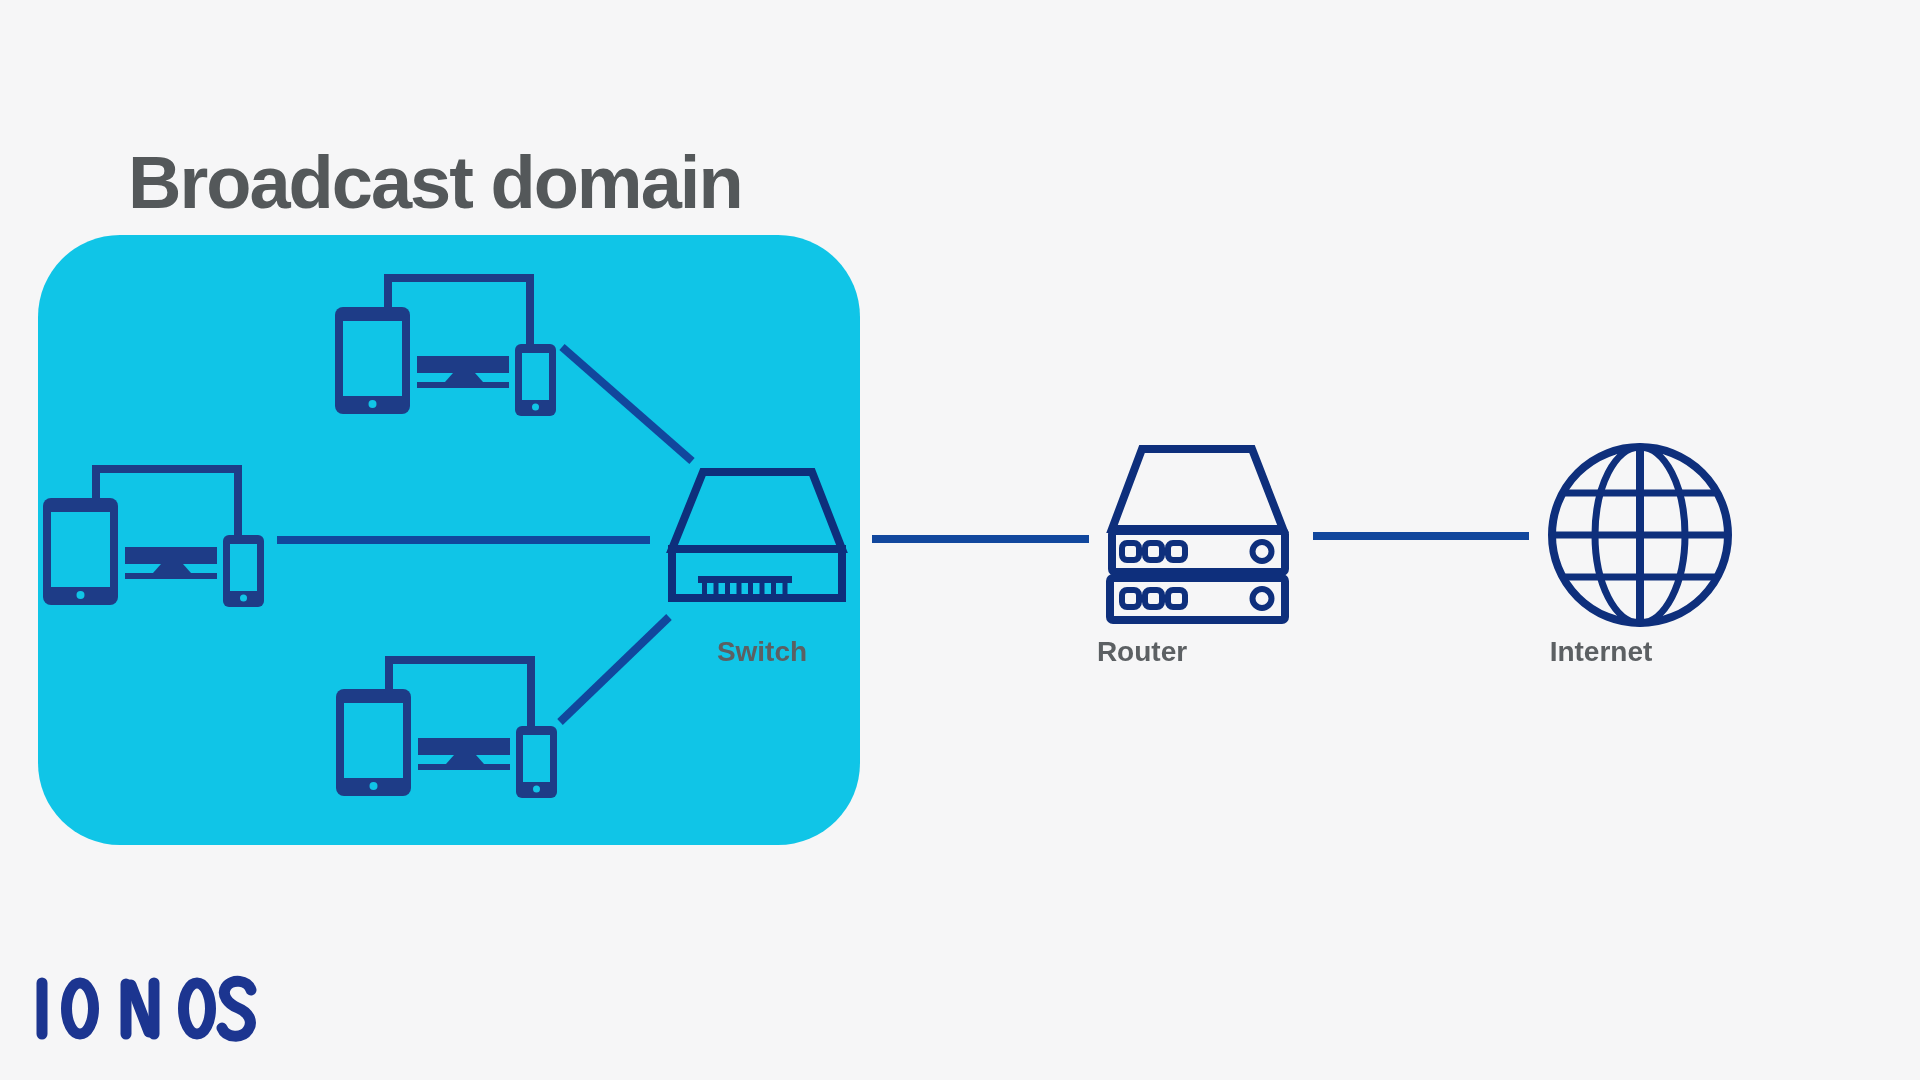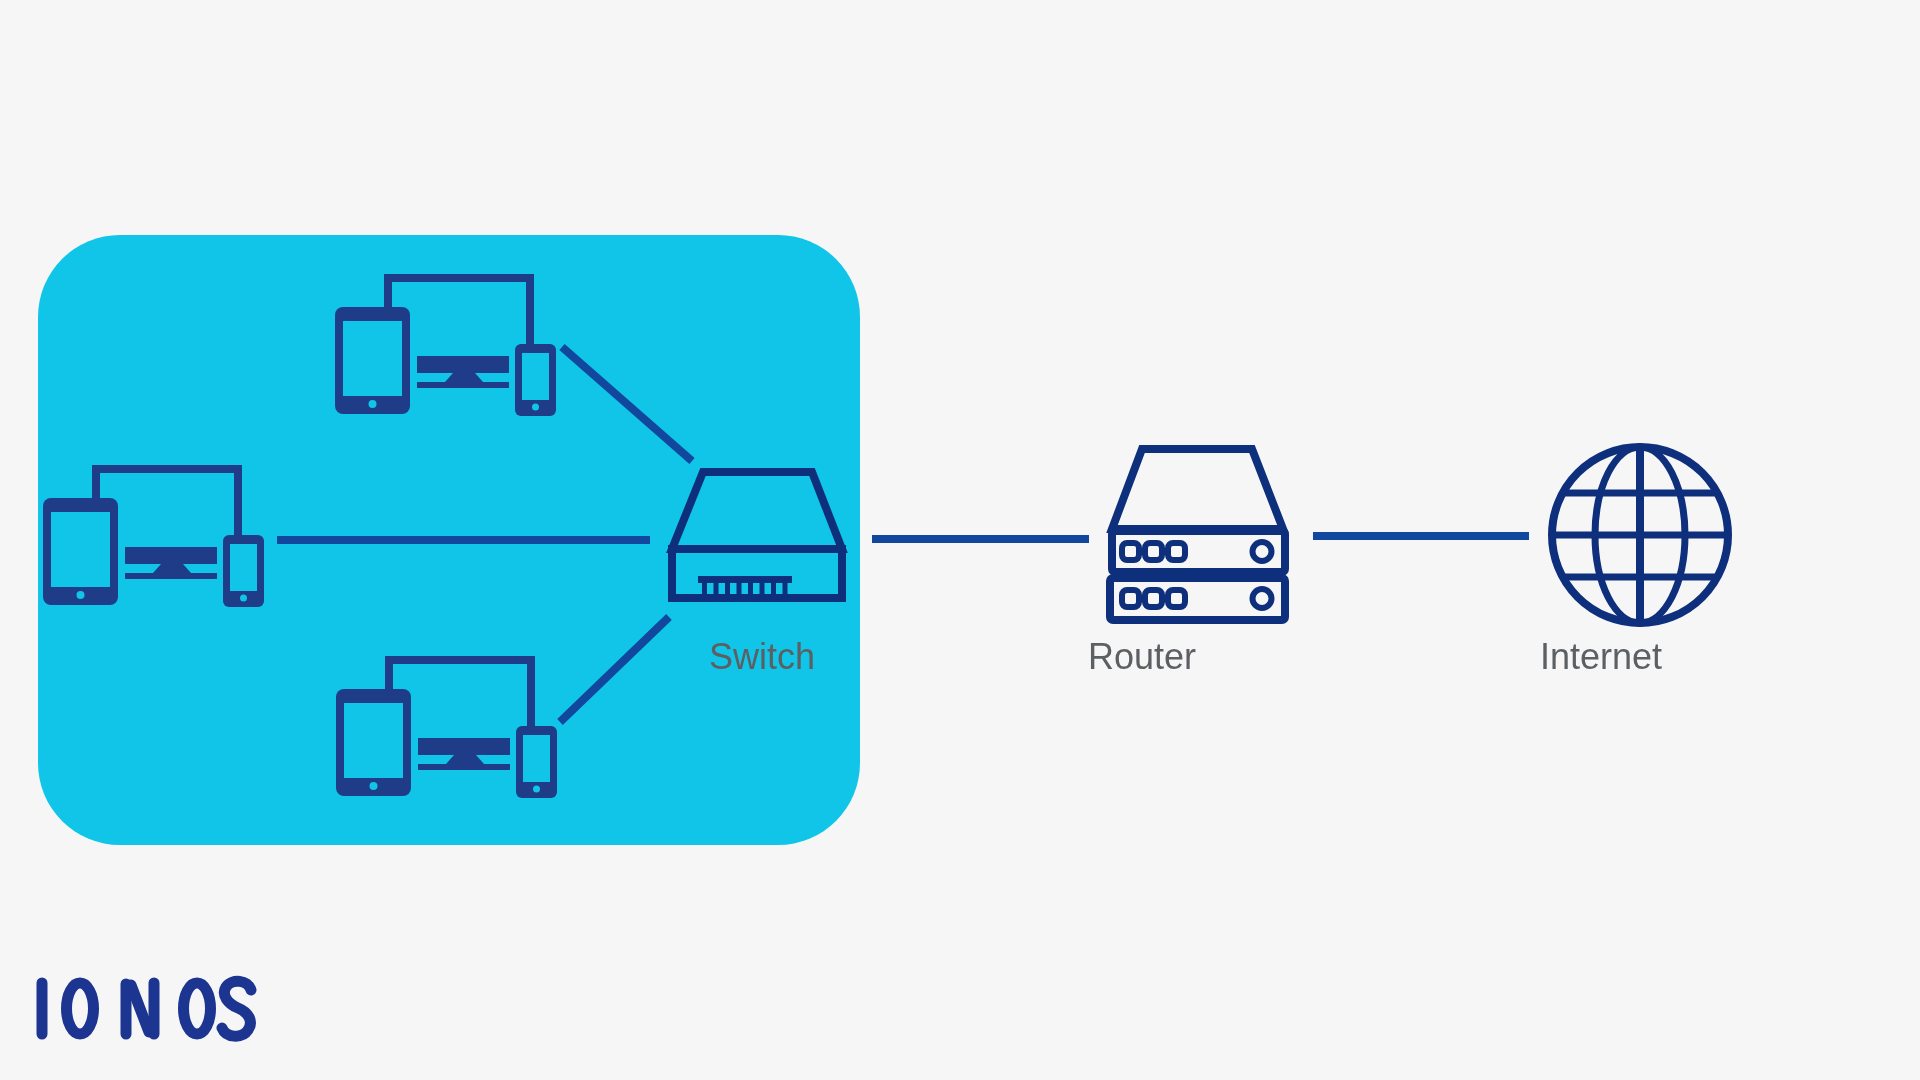--- a/index.html
+++ b/index.html
@@ -10,40 +10,41 @@
     position:relative;overflow:hidden;
   }
   .stage{position:absolute;inset:0;}
   .page-title{
     position:absolute;left:128px;top:140px;margin:0;
     font-size:74px;font-weight:700;letter-spacing:-2px;
     color:var(--title,#54585a);
   }
   .node-label{
     position:absolute;top:636px;transform:translateX(-50%);
-    font-size:36px;font-weight:400;color:var(--label,#5c6063);
+    font-size:28px;font-weight:700;color:var(--label,#5c6063);
     white-space:nowrap;
   }
   .switch-label{left:762px;}
   .router-label{left:1142px;}
   .internet-label{left:1601px;}
   svg.diagram{position:absolute;left:0;top:0;}
   .fill-panel{fill:var(--panel,#10c5e7);}
   .fill-device{fill:var(--device,#1e3c87);}
   .fill-screen{fill:var(--panel,#10c5e7);}
   .stroke-icon{stroke:var(--icon_stroke,#0e2f7c);fill:none;}
   .fill-icon{fill:var(--icon_stroke,#0e2f7c);}
   .connector{stroke:var(--connector,#11479d);stroke-width:8;fill:none;}
   .logo-stroke{stroke:var(--logo,#1c3590);fill:none;stroke-width:11;stroke-linecap:round;}
 </style>
 </head>
 <body>
 
 <div class="stage">
 
+  <h1 class="page-title">Broadcast domain</h1>
 
   <svg class="diagram" width="1920" height="1080" viewBox="0 0 1920 1080">
 
     <defs>
 
       <g id="device-cluster">
 
         <rect x="49" y="0" width="150" height="8" class="fill-device"></rect>
         <rect x="49" y="0" width="8" height="36" class="fill-device"></rect>
         <rect x="191" y="0" width="8" height="72" class="fill-device"></rect>

